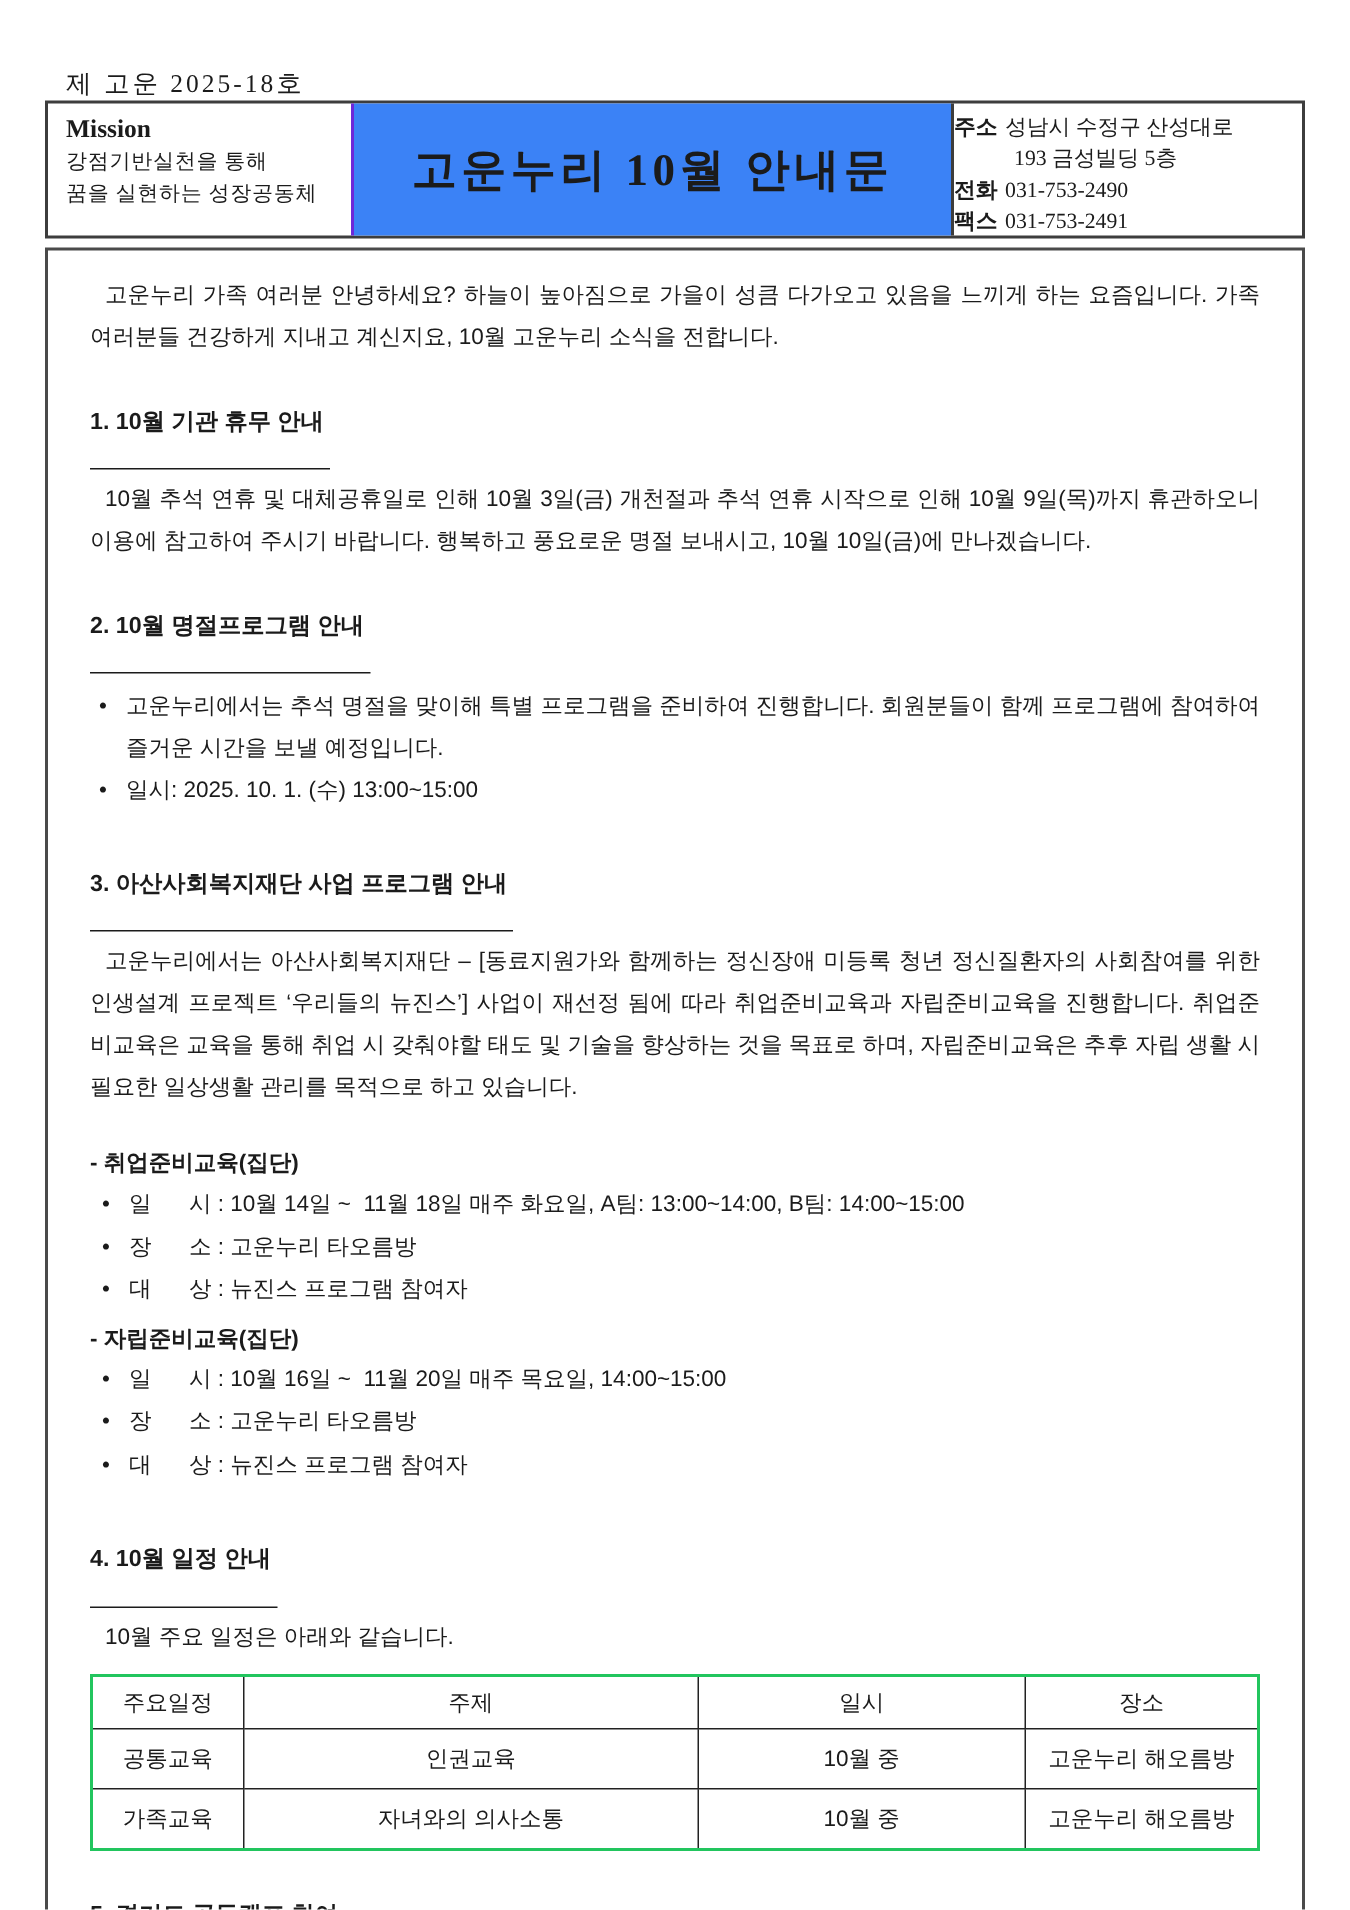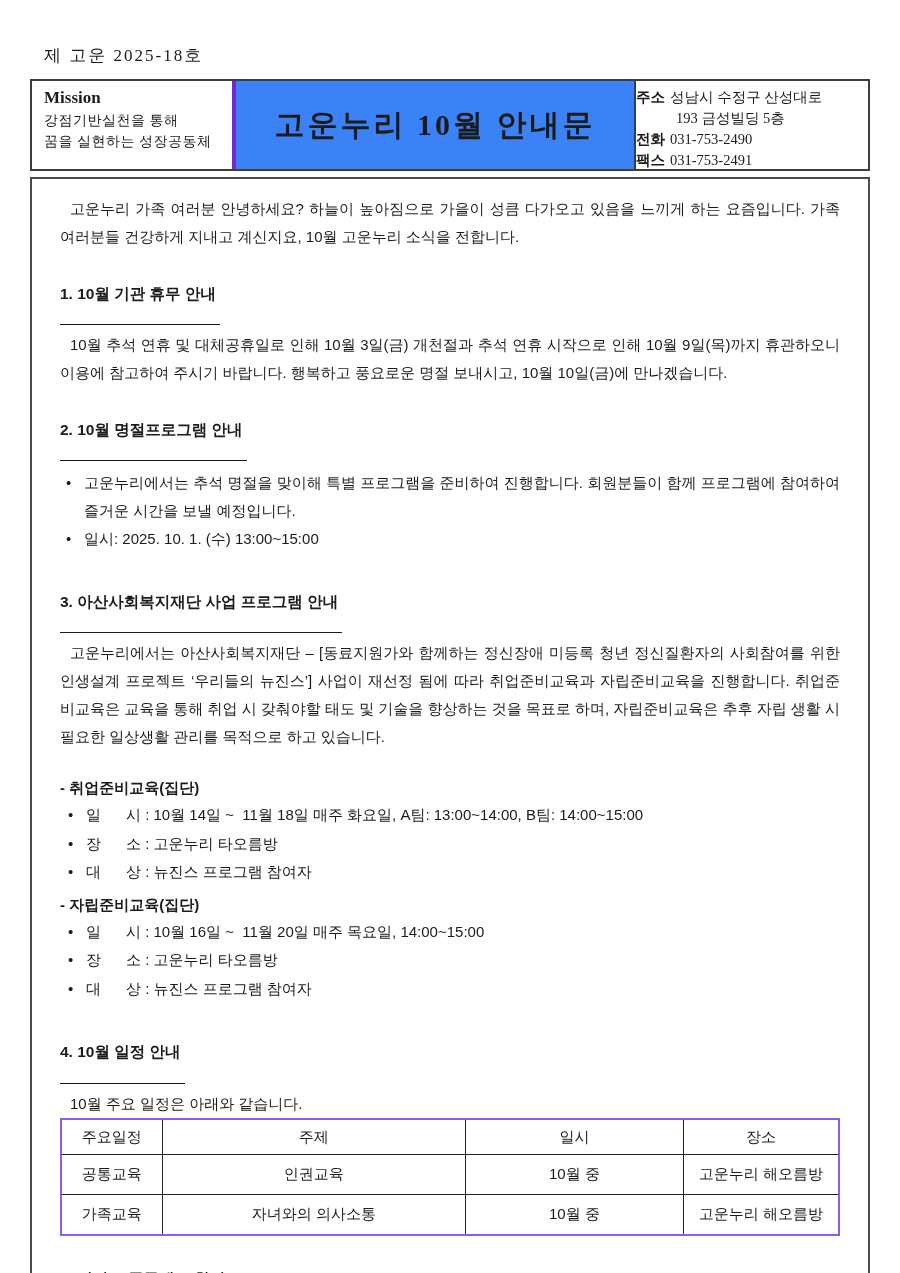--- a/index.html
+++ b/index.html
@@ -10,31 +10,31 @@
     color:#1b1b1b;
     position:relative;
     overflow:hidden;
   }
   .page { padding:44px 30px 0 30px; }
 
   
   .doc-number {
     font-family:"Liberation Serif", serif;
     font-size:17px; letter-spacing:2px;
-    margin-left:14px; margin-bottom:12px;
+    margin-left:14px; 
   }
 
   
   .header-table {
     display:flex; width:840px; height:92px;
     border:2px solid #3d3d3d;
   }
   .hcell { height:100%; }
   .mission {
-    width:204px; border-right:4px solid #6d28d9;
+    width:204px; border-right:2px solid #6d28d9;
     padding:7px 12px;
     font-family:"Liberation Serif", serif;
   }
   .mission-title { font-weight:bold; font-size:17px; margin-bottom:2px; }
   .mission-line { font-size:14px; line-height:1.5; letter-spacing:0.5px; }
   .title-cell {
     flex:1; background:#3b82f6;
     display:flex; align-items:center; justify-content:center;
     font-family:"Liberation Serif", serif;
     font-size:30px; font-weight:bold; letter-spacing:3px;
@@ -83,22 +83,22 @@
   ul.prog-items { list-style:none; }
   ul.prog-items li {
     position:relative; padding-left:26px;
     font-size:15px; line-height:1.9;
     white-space:pre-wrap;
   }
   ul.prog-items li::before { content:"\2022"; position:absolute; left:8px; top:0; }
 
   
   table.schedule {
-    width:100%; border-collapse:collapse; 
-    border:2px solid #8b5cf6;
+    width:100%; border-collapse:collapse; margin-top:10px;
+    border:2px solid #22c55e;
   }
   table.schedule th, table.schedule td {
     border:1.4px solid #222222;
     font-size:15px; font-weight:normal;
     text-align:center; vertical-align:middle;
     height:40px; padding:2px 6px;
   }
   table.schedule th { height:36px; }
   .col-cat { width:13%; } .col-topic { width:39%; } .col-when { width:28%; } .col-where { width:20%; }
 

